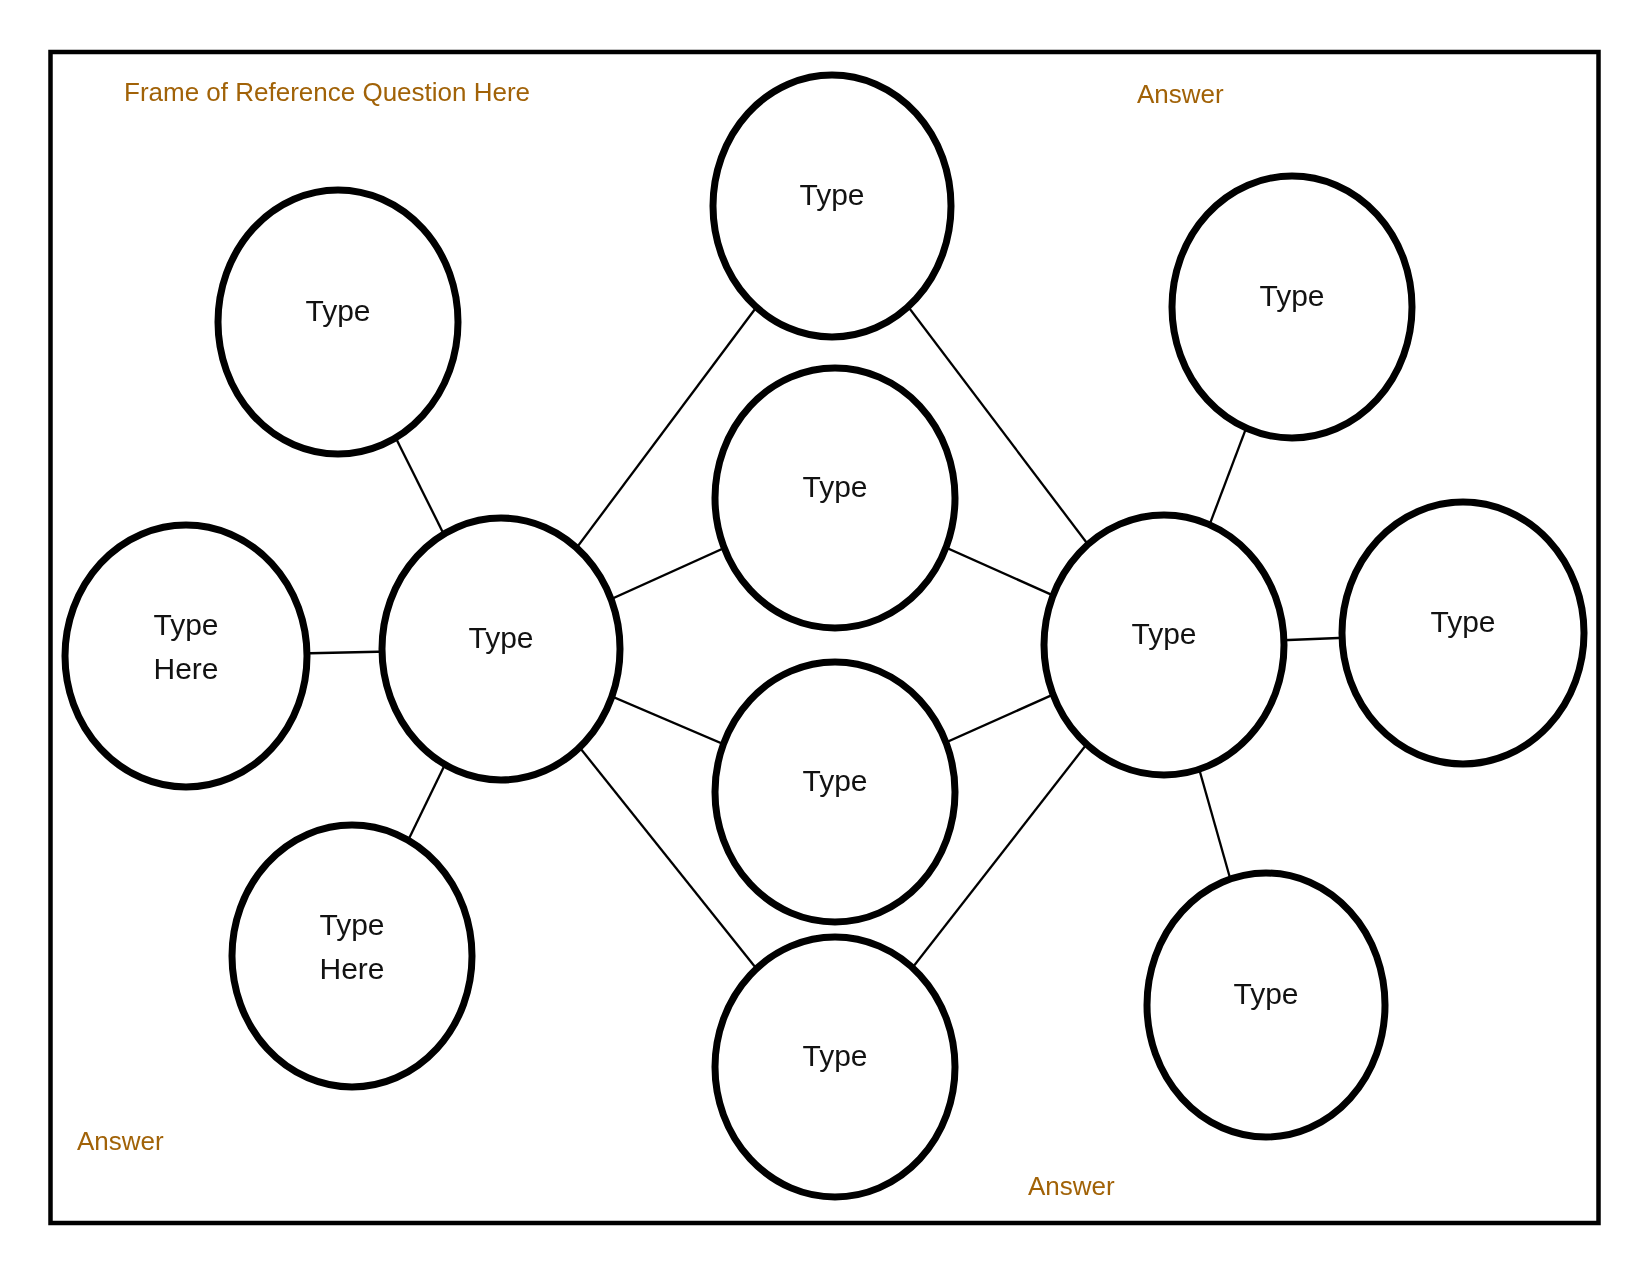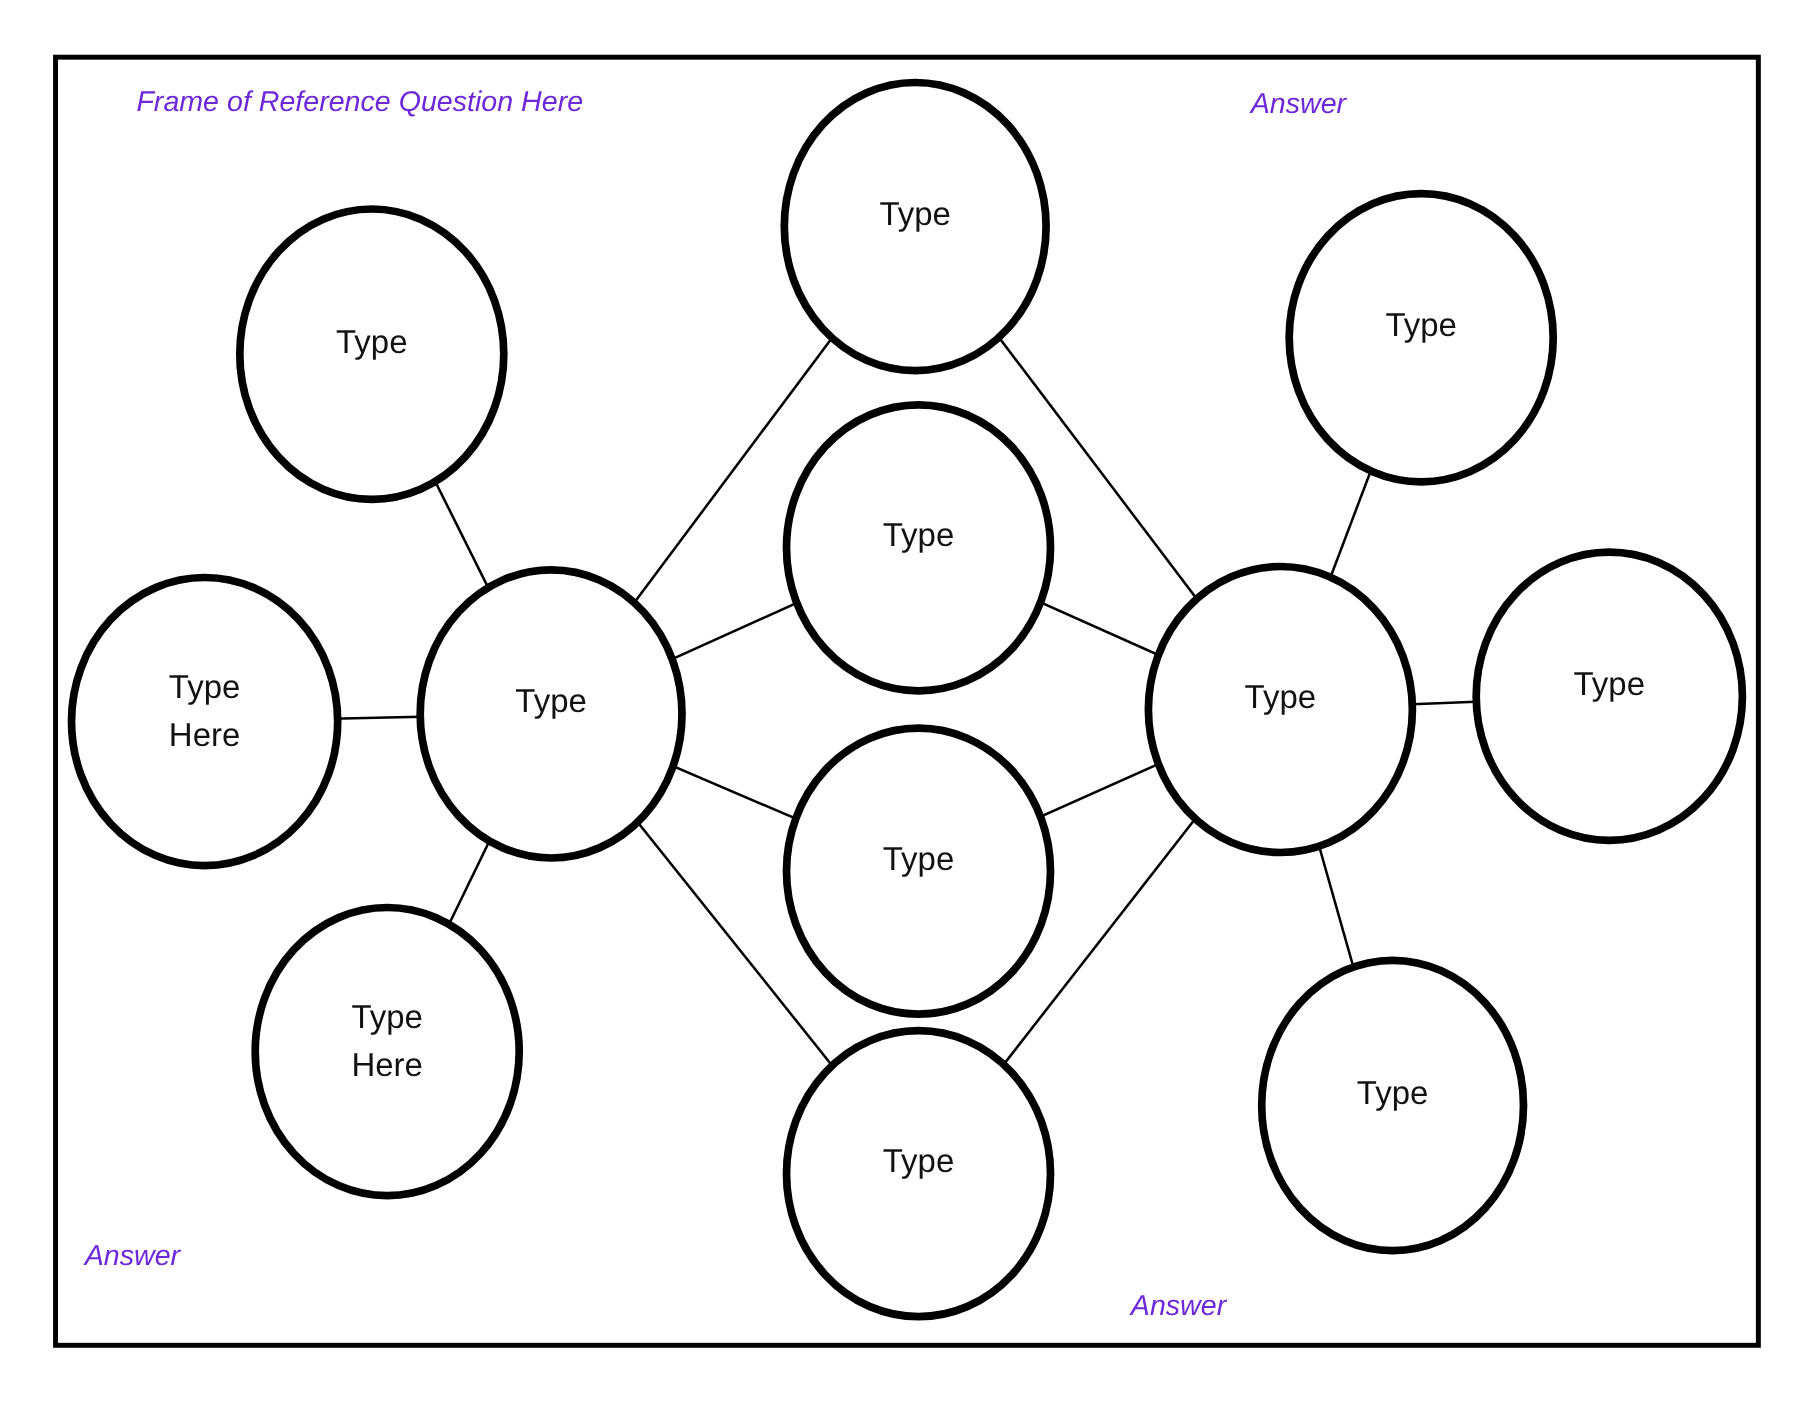--- a/index.html
+++ b/index.html
@@ -28,23 +28,22 @@
   }
   .node-label {
     font-family: "Liberation Sans", sans-serif;
     font-size: 30px;
     fill: #121212;
   }
   .corner-label {
     position: absolute;
     font-size: 26px;
     line-height: 1;
-    color: #6d28d9;
+    color: #a16207;
     white-space: nowrap;
-    font-style: italic;
   }
 </style>
 </head>
 <body>
 
 <div class="stage">
 
   <svg id="diagram-svg" width="1650" height="1275" viewBox="0 0 1650 1275">
     <rect class="frame" x="50.5" y="52" width="1548" height="1171"></rect>
     <g id="edges-layer">

